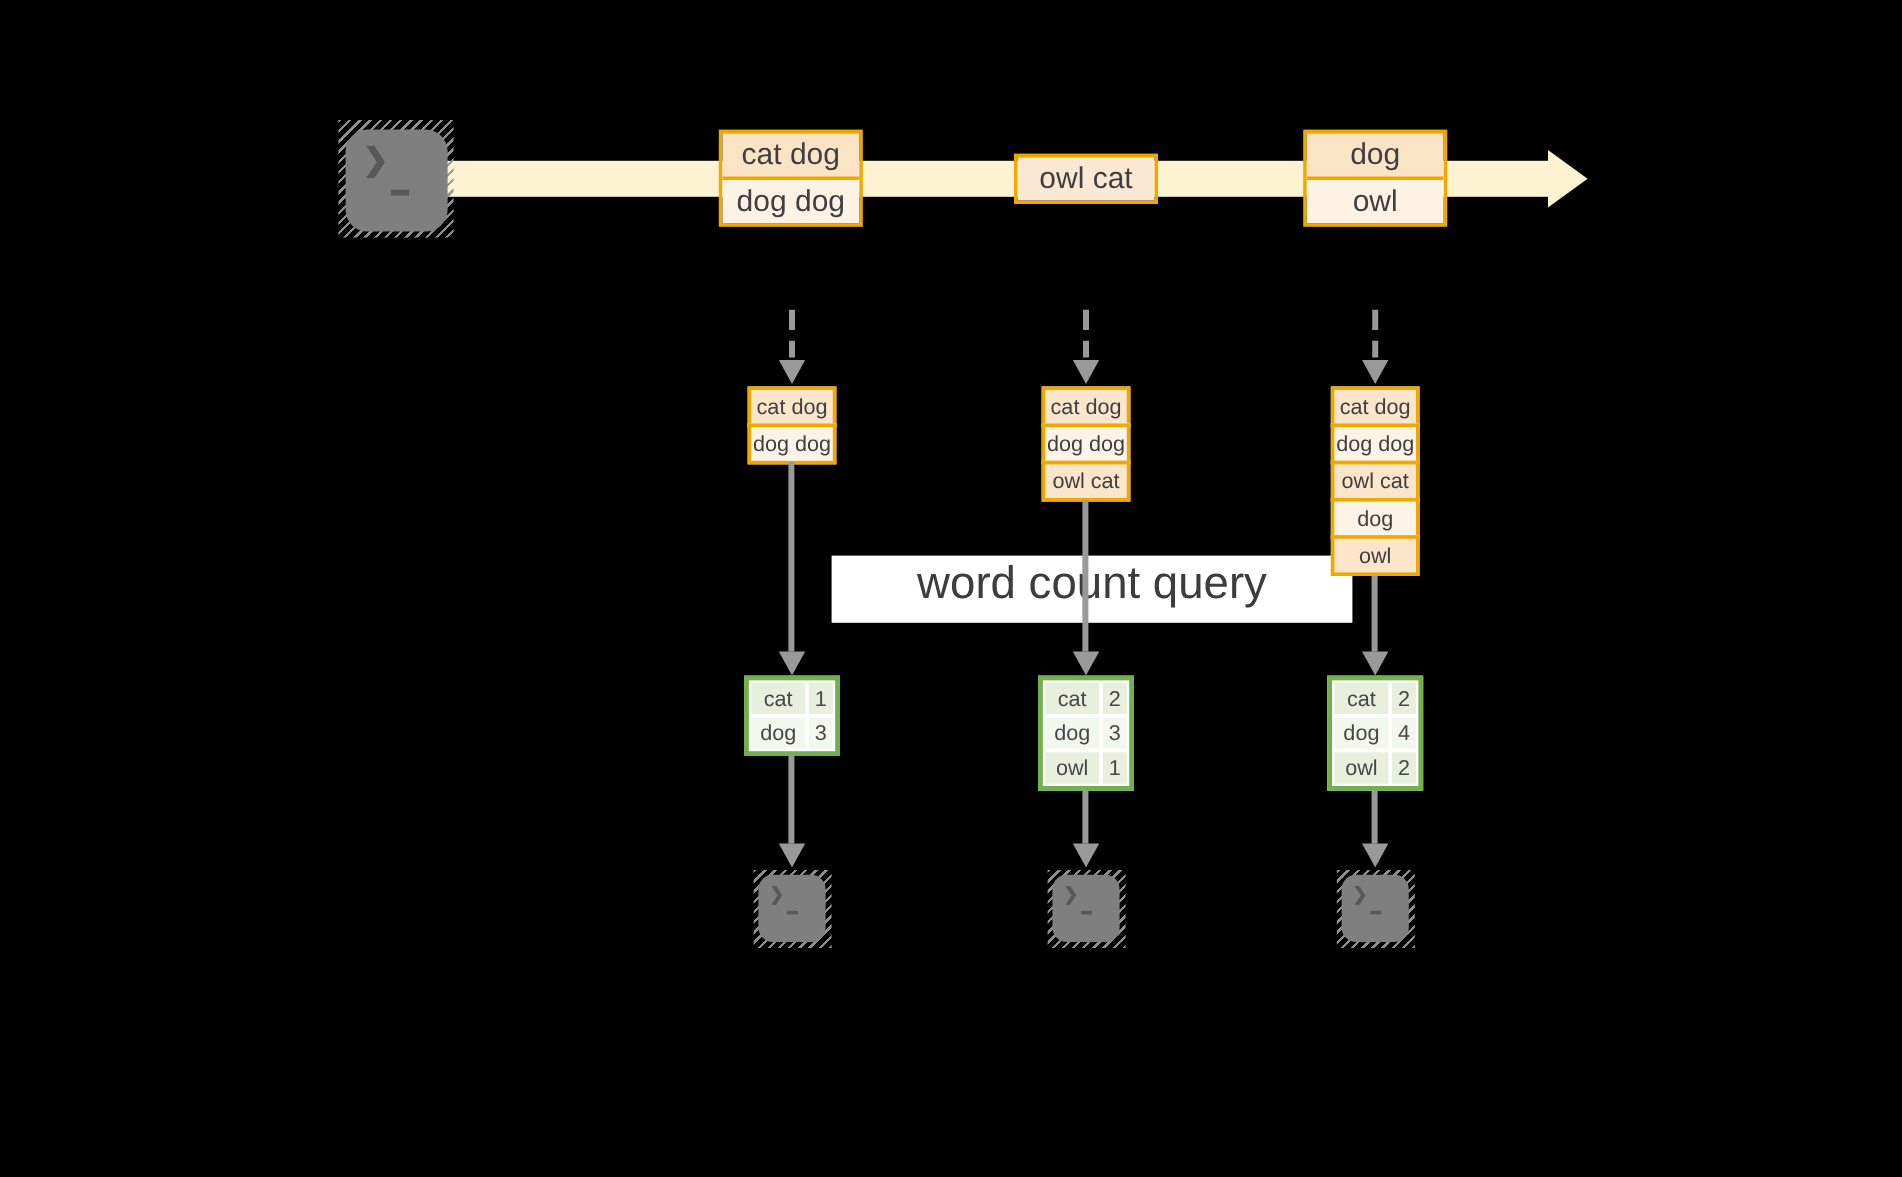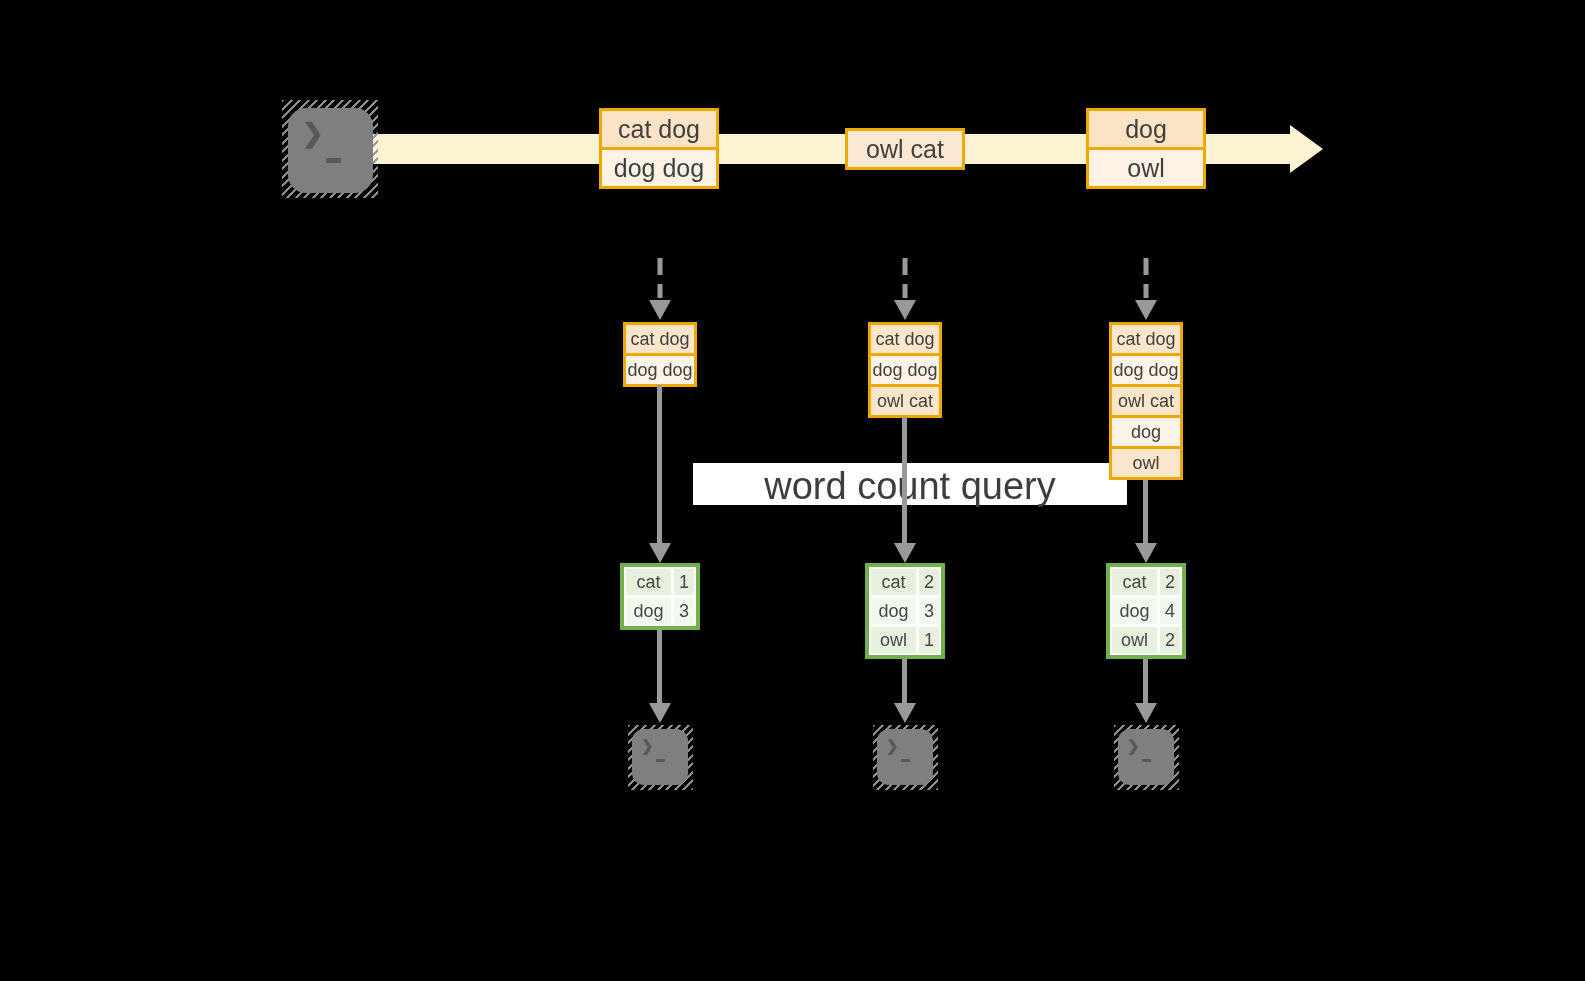--- a/index.html
+++ b/index.html
@@ -29,21 +29,21 @@
 
   
   .stack{position:absolute;width:74px;z-index:3;}
   .stack .srow{height:34px;box-sizing:border-box;border:3px solid #eda900;
                text-align:center;font-size:18px;line-height:28px;}
   .stack .srow + .srow{margin-top:-3px;}
   .stack .srow:nth-child(odd){background:#fbe5cb;}
   .stack .srow:nth-child(even){background:#fdf3e6;}
 
   
-  .banner{position:absolute;left:693px;top:463px;width:434px;height:42px;background:#ffffff;
+  .banner{position:absolute;left:693px;top:463px;width:434px;height:56px;background:#ffffff;
           z-index:2;text-align:center;line-height:46px;font-size:38px;color:#3d3d3d;}
 
   
   .vline{position:absolute;width:5px;background:#999999;z-index:3;}
   .vhead{position:absolute;width:0;height:0;z-index:3;
          border-left:11px solid transparent;border-right:11px solid transparent;
          border-top:20px solid #999999;}
   .dasharrow{position:absolute;z-index:3;}
 
   

